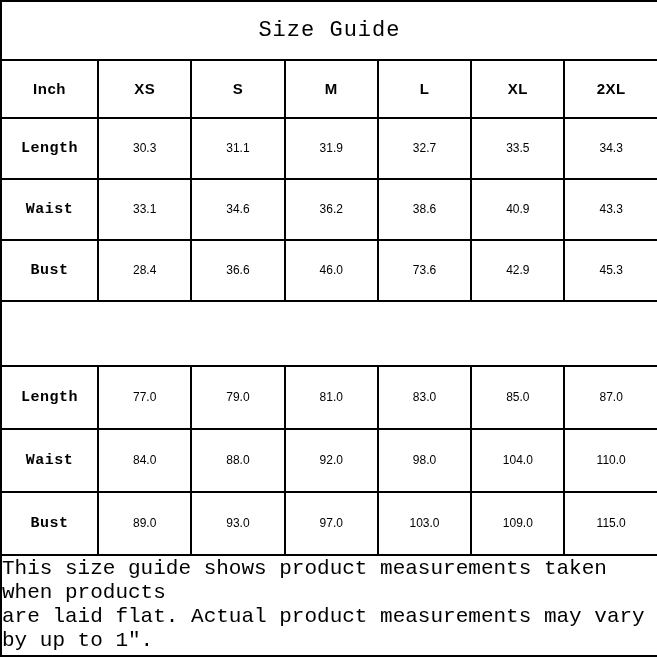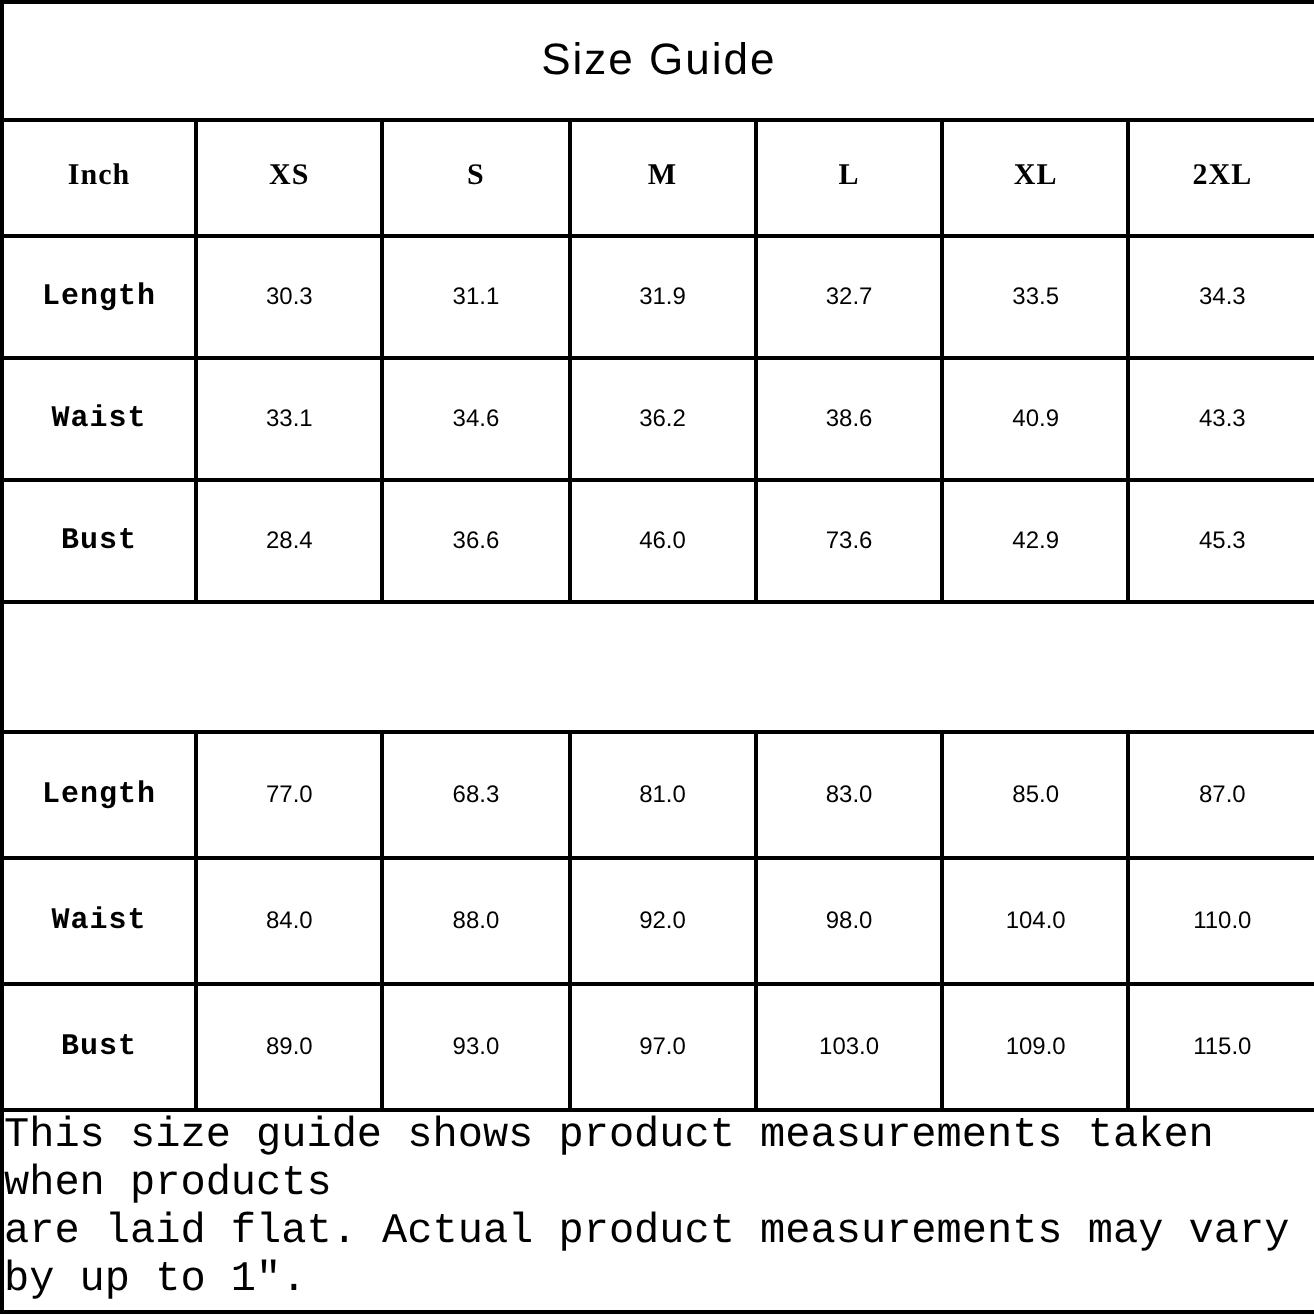--- a/index.html
+++ b/index.html
@@ -30,27 +30,27 @@
 
   tr.r-title  { height: 57px; }
   tr.r-head   { height: 56px; }
   tr.r-data   { height: 59px; }
   tr.r-spacer { height: 63px; }
   tr.r-cmhead { height: 59px; }
   tr.r-cmdata { height: 61px; }
   tr.r-foot   { height: 62px; }
 
   td.title-cell {
-    font-family: Liberation Sans, sans-serif;
+    font-family: Liberation Mono, monospace;
     font-size: 22px;
     font-weight: 400;
     letter-spacing: 1px;
   }
   td.head-cell {
-    font-family: Liberation Serif, serif;
+    font-family: Liberation Sans, sans-serif;
     font-weight: 700;
     font-size: 15px;
     letter-spacing: 0.5px;
   }
   td.label-cell {
     font-family: Liberation Mono, monospace;
     font-weight: 700;
     font-size: 15px;
     letter-spacing: 0.5px;
   }
@@ -132,21 +132,21 @@
   </tr>
 
   <tr class="r-spacer">
     <td class="spacer-cell" colspan="7"></td>
   </tr>
 
 
   <tr class="r-cmdata">
     <td class="label-cell">Length</td>
     <td class="value-cell">77.0</td>
-    <td class="value-cell">68.3</td>
+    <td class="value-cell">79.0</td>
     <td class="value-cell">81.0</td>
     <td class="value-cell">83.0</td>
     <td class="value-cell">85.0</td>
     <td class="value-cell">87.0</td>
   </tr>
 
   <tr class="r-cmdata">
     <td class="label-cell">Waist</td>
     <td class="value-cell">84.0</td>
     <td class="value-cell">88.0</td>

